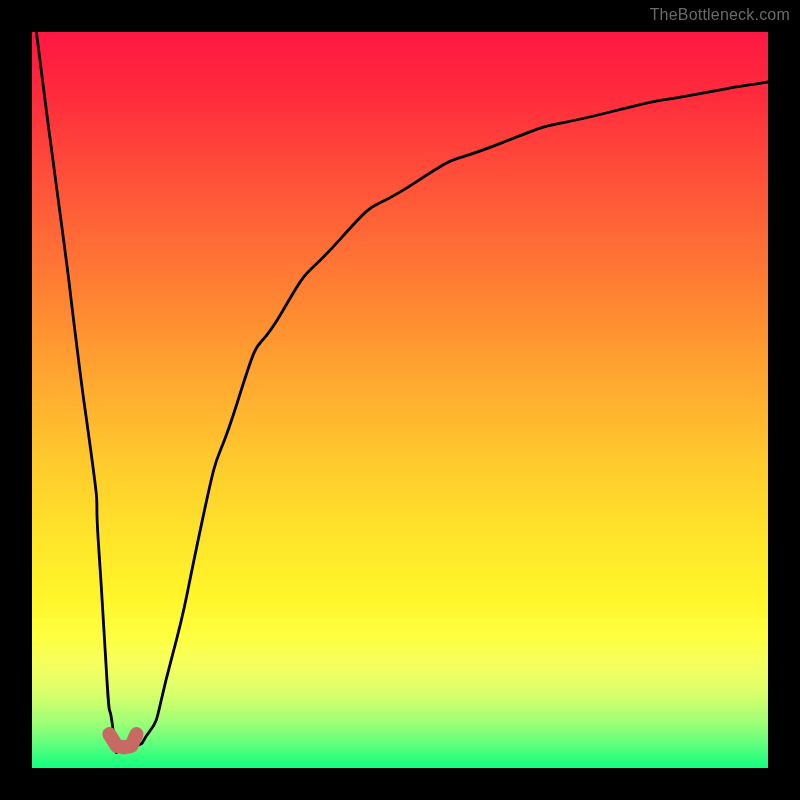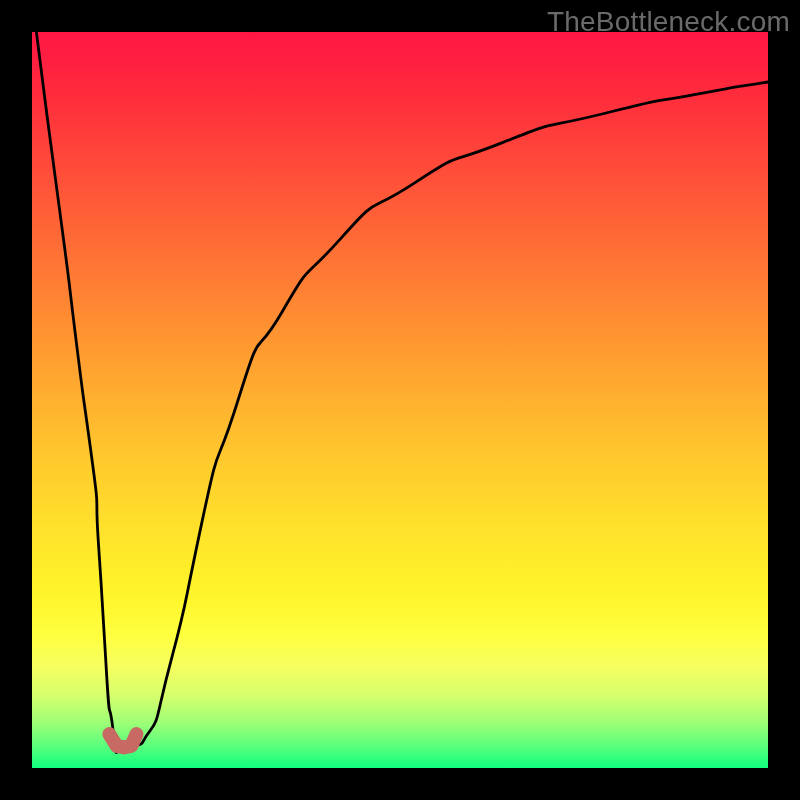--- a/index.html
+++ b/index.html
@@ -43,21 +43,21 @@
       #5aff7d 97%,
       #28ff7e 99%,
       #14ff7e 100%
     );
   }
   .watermark {
     position: absolute;
     top: 6px;
     right: 10px;
     color: #6a6a6a;
-    font-size: 28px;
+    font-size: 16px;
     font-weight: 400;
     letter-spacing: 0.2px;
     user-select: none;
   }
   svg.curve {
     position: absolute;
     left: 0;
     top: 0;
     width: 736px;
     height: 736px;

